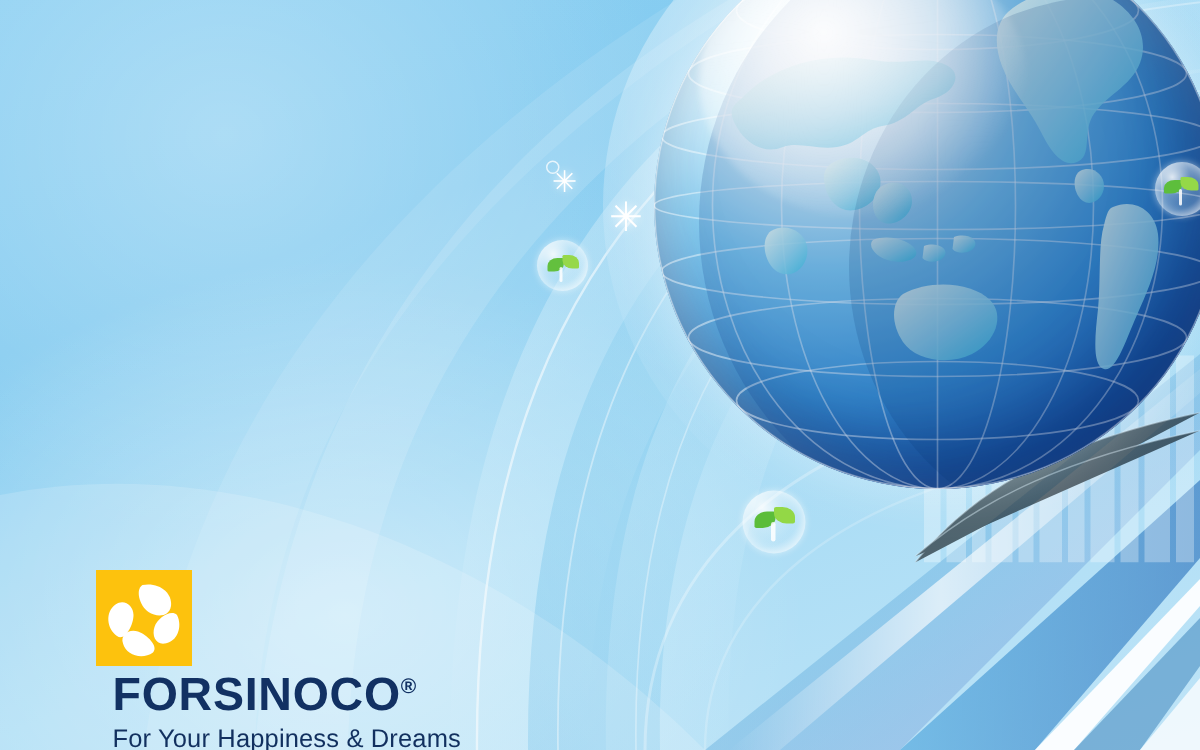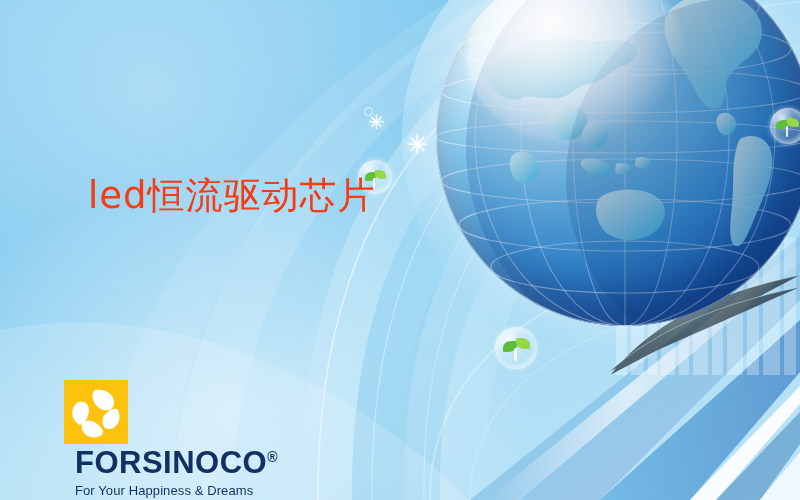--- a/index.html
+++ b/index.html
@@ -165,21 +165,21 @@
     line-height: 1.0;
     white-space: nowrap;
   }
   .logo-name sup {
     font-size: 14px;
     vertical-align: super;
     line-height: 0;
   }
   .logo-tagline {
     color: #12305f;
-    font-size: 13px;
+    font-size: 17px;
     line-height: 1.0;
     margin-top: 6px;
     letter-spacing: 0.1px;
     white-space: nowrap;
   }
 </style>
 </head>
 <body>
 
 <div id="banner">
@@ -362,21 +362,20 @@
     <div class="stem" style="left:19px; top:21px; width:2.5px; height:13px;"></div>
   </div>
 
   <div class="bubble" style="left:770px; top:108px; width:36px; height:36px;">
     <div class="leaf-a" style="left:6px; top:12px; width:12px; height:9px; background:#5dbe3c;"></div>
     <div class="leaf-b" style="left:17px; top:10px; width:12px; height:9px; background:#95d848; transform:scaleX(-1);"></div>
     <div class="stem" style="left:16px; top:18px; width:2px; height:11px;"></div>
   </div>
 
   <div class="headline">
-    <span class="line1">led恒流驱动芯片</span>
   </div>
 
   <div class="logo">
     <div class="logo-mark">
       <svg viewBox="0 0 64 64">
         <g fill="#ffffff">
 
           <path d="M31,10 C42,8 51,15 50,24 C49,31 41,32 35,28 C29,24 26,13 31,10 Z"></path>
           <path d="M54,30 C58,38 54,48 46,49 C40,50 37,44 39,38 C41,32 50,26 54,30 Z"></path>
           <path d="M38,55 C31,60 20,57 18,49 C16,43 22,39 28,41 C34,43 42,51 38,55 Z"></path>

